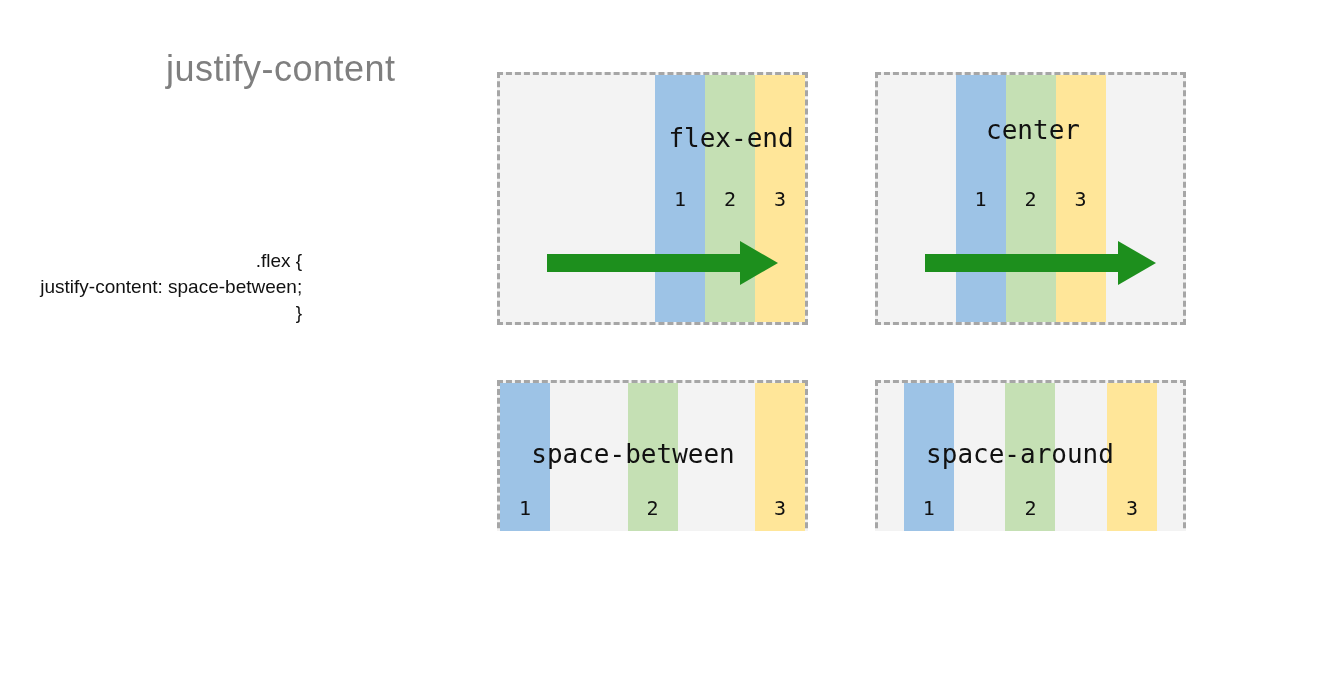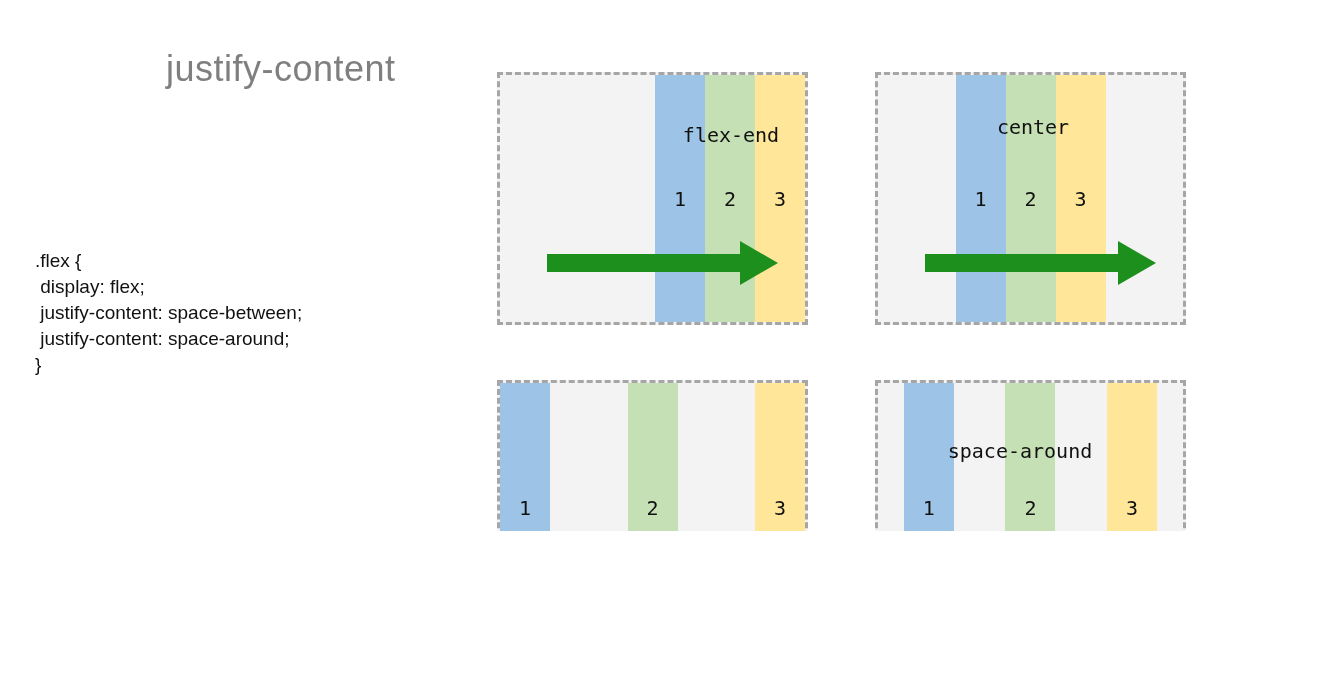--- a/index.html
+++ b/index.html
@@ -29,20 +29,21 @@
   }
 
   
   .code {
     position: absolute;
     left: 35px;
     top: 248px;
     font-size: 19px;
     line-height: 26px;
     color: var(--text-black, #111);
+    text-align: right;
   }
   .code-line { white-space: pre; }
 
   
   .demo {
     position: absolute;
     width: 311px;
     height: 253px;
     box-sizing: border-box;
     background: var(--box-bg, #f3f3f3);
@@ -76,21 +77,21 @@
     color: var(--text-black, #111);
   }
   .bar-blue   { background: var(--bar-blue, #9dc3e6); }
   .bar-green  { background: var(--bar-green, #c5e0b4); }
   .bar-yellow { background: var(--bar-yellow, #ffe699); }
 
   .demo-label {
     position: absolute;
     transform: translateX(-50%);
     font-family: "DejaVu Sans Mono", monospace;
-    font-size: 20px;
+    font-size: 26px;
     color: var(--text-black, #111);
     z-index: 3;
     white-space: nowrap;
   }
   #demo-flex-end .demo-label      { left: 231px; top: 48px; }
   #demo-center .demo-label        { left: 155px; top: 40px; }
   #demo-space-between .demo-label { left: 133px; top: 56px; }
   #demo-space-around .demo-label  { left: 142px; top: 56px; text-align: right; }
 
   
@@ -123,23 +124,21 @@
 </style>
 </head>
 <body>
 
 <div class="page">
 
   <h1 class="title">justify-content</h1>
 
   <div class="code">
     <div class="code-line">.flex {</div>
-    <div class="code-line"> display: flex;</div>
     <div class="code-line"> justify-content: space-between;</div>
-    <div class="code-line"> justify-content: space-around;</div>
     <div class="code-line">}</div>
   </div>
 
   <div class="demo" id="demo-flex-end">
     <div class="bars">
       <div class="bar bar-blue">
         <span>1</span>
       </div>
       <div class="bar bar-green">
         <span>2</span>
@@ -179,20 +178,21 @@
       <div class="bar bar-blue">
         <span>1</span>
       </div>
       <div class="bar bar-green">
         <span>2</span>
       </div>
       <div class="bar bar-yellow">
         <span>3</span>
       </div>
     </div>
+    <div class="demo-label">space-between</div>
     <div class="arrow">
       <div class="arrow-shaft"></div>
       <div class="arrow-head"></div>
     </div>
   </div>
 
   <div class="demo" id="demo-space-around">
     <div class="bars">
       <div class="bar bar-blue">
         <span>1</span>

